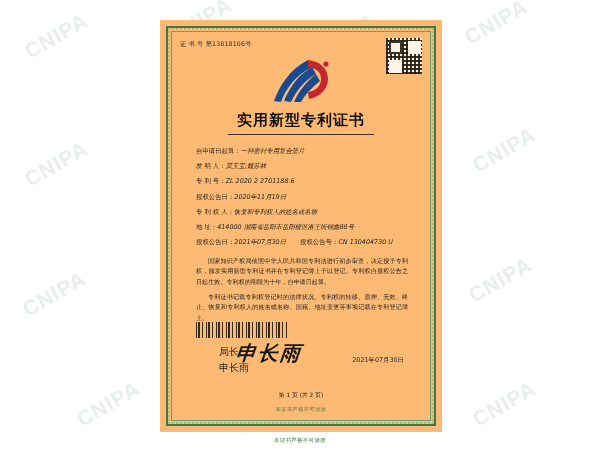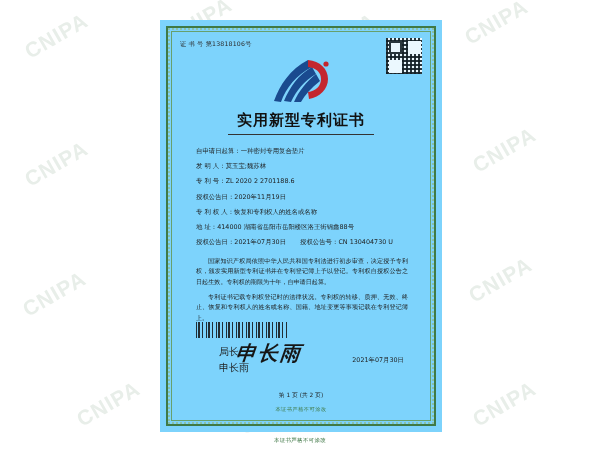--- a/index.html
+++ b/index.html
@@ -34,21 +34,21 @@
     pointer-events: none;
   }
 
   
   #sheet {
     position: absolute;
     left: 160px;
     top: 20px;
     width: 282px;
     height: 412px;
-    background: #7dd3fc;
+    background: #fdba74;
     box-sizing: border-box;
   }
 
   
   .frame-outer {
     position: absolute;
     left: 6px;
     top: 6px;
     right: 6px;
     bottom: 6px;
@@ -148,21 +148,21 @@
   }
   .field {
     font-size: 6.4px;
     color: #1d1d1d;
     line-height: 1.2;
     margin-bottom: 7.5px;
     white-space: nowrap;
     font-family: "DejaVu Sans", sans-serif;
   }
   .field .lbl { display: inline-block; }
-  .field .val { display: inline-block; }
+  .field .val { display: inline-block; font-style: italic; }
   .field.two .val2 { display: inline-block; margin-left: 14px; }
 
   .body-text {
     margin-top: 9px;
     padding: 0 14px 0 16px;
     font-size: 6.1px;
     line-height: 1.75;
     color: #1d1d1d;
     text-align: justify;
     font-family: "DejaVu Sans", sans-serif;

